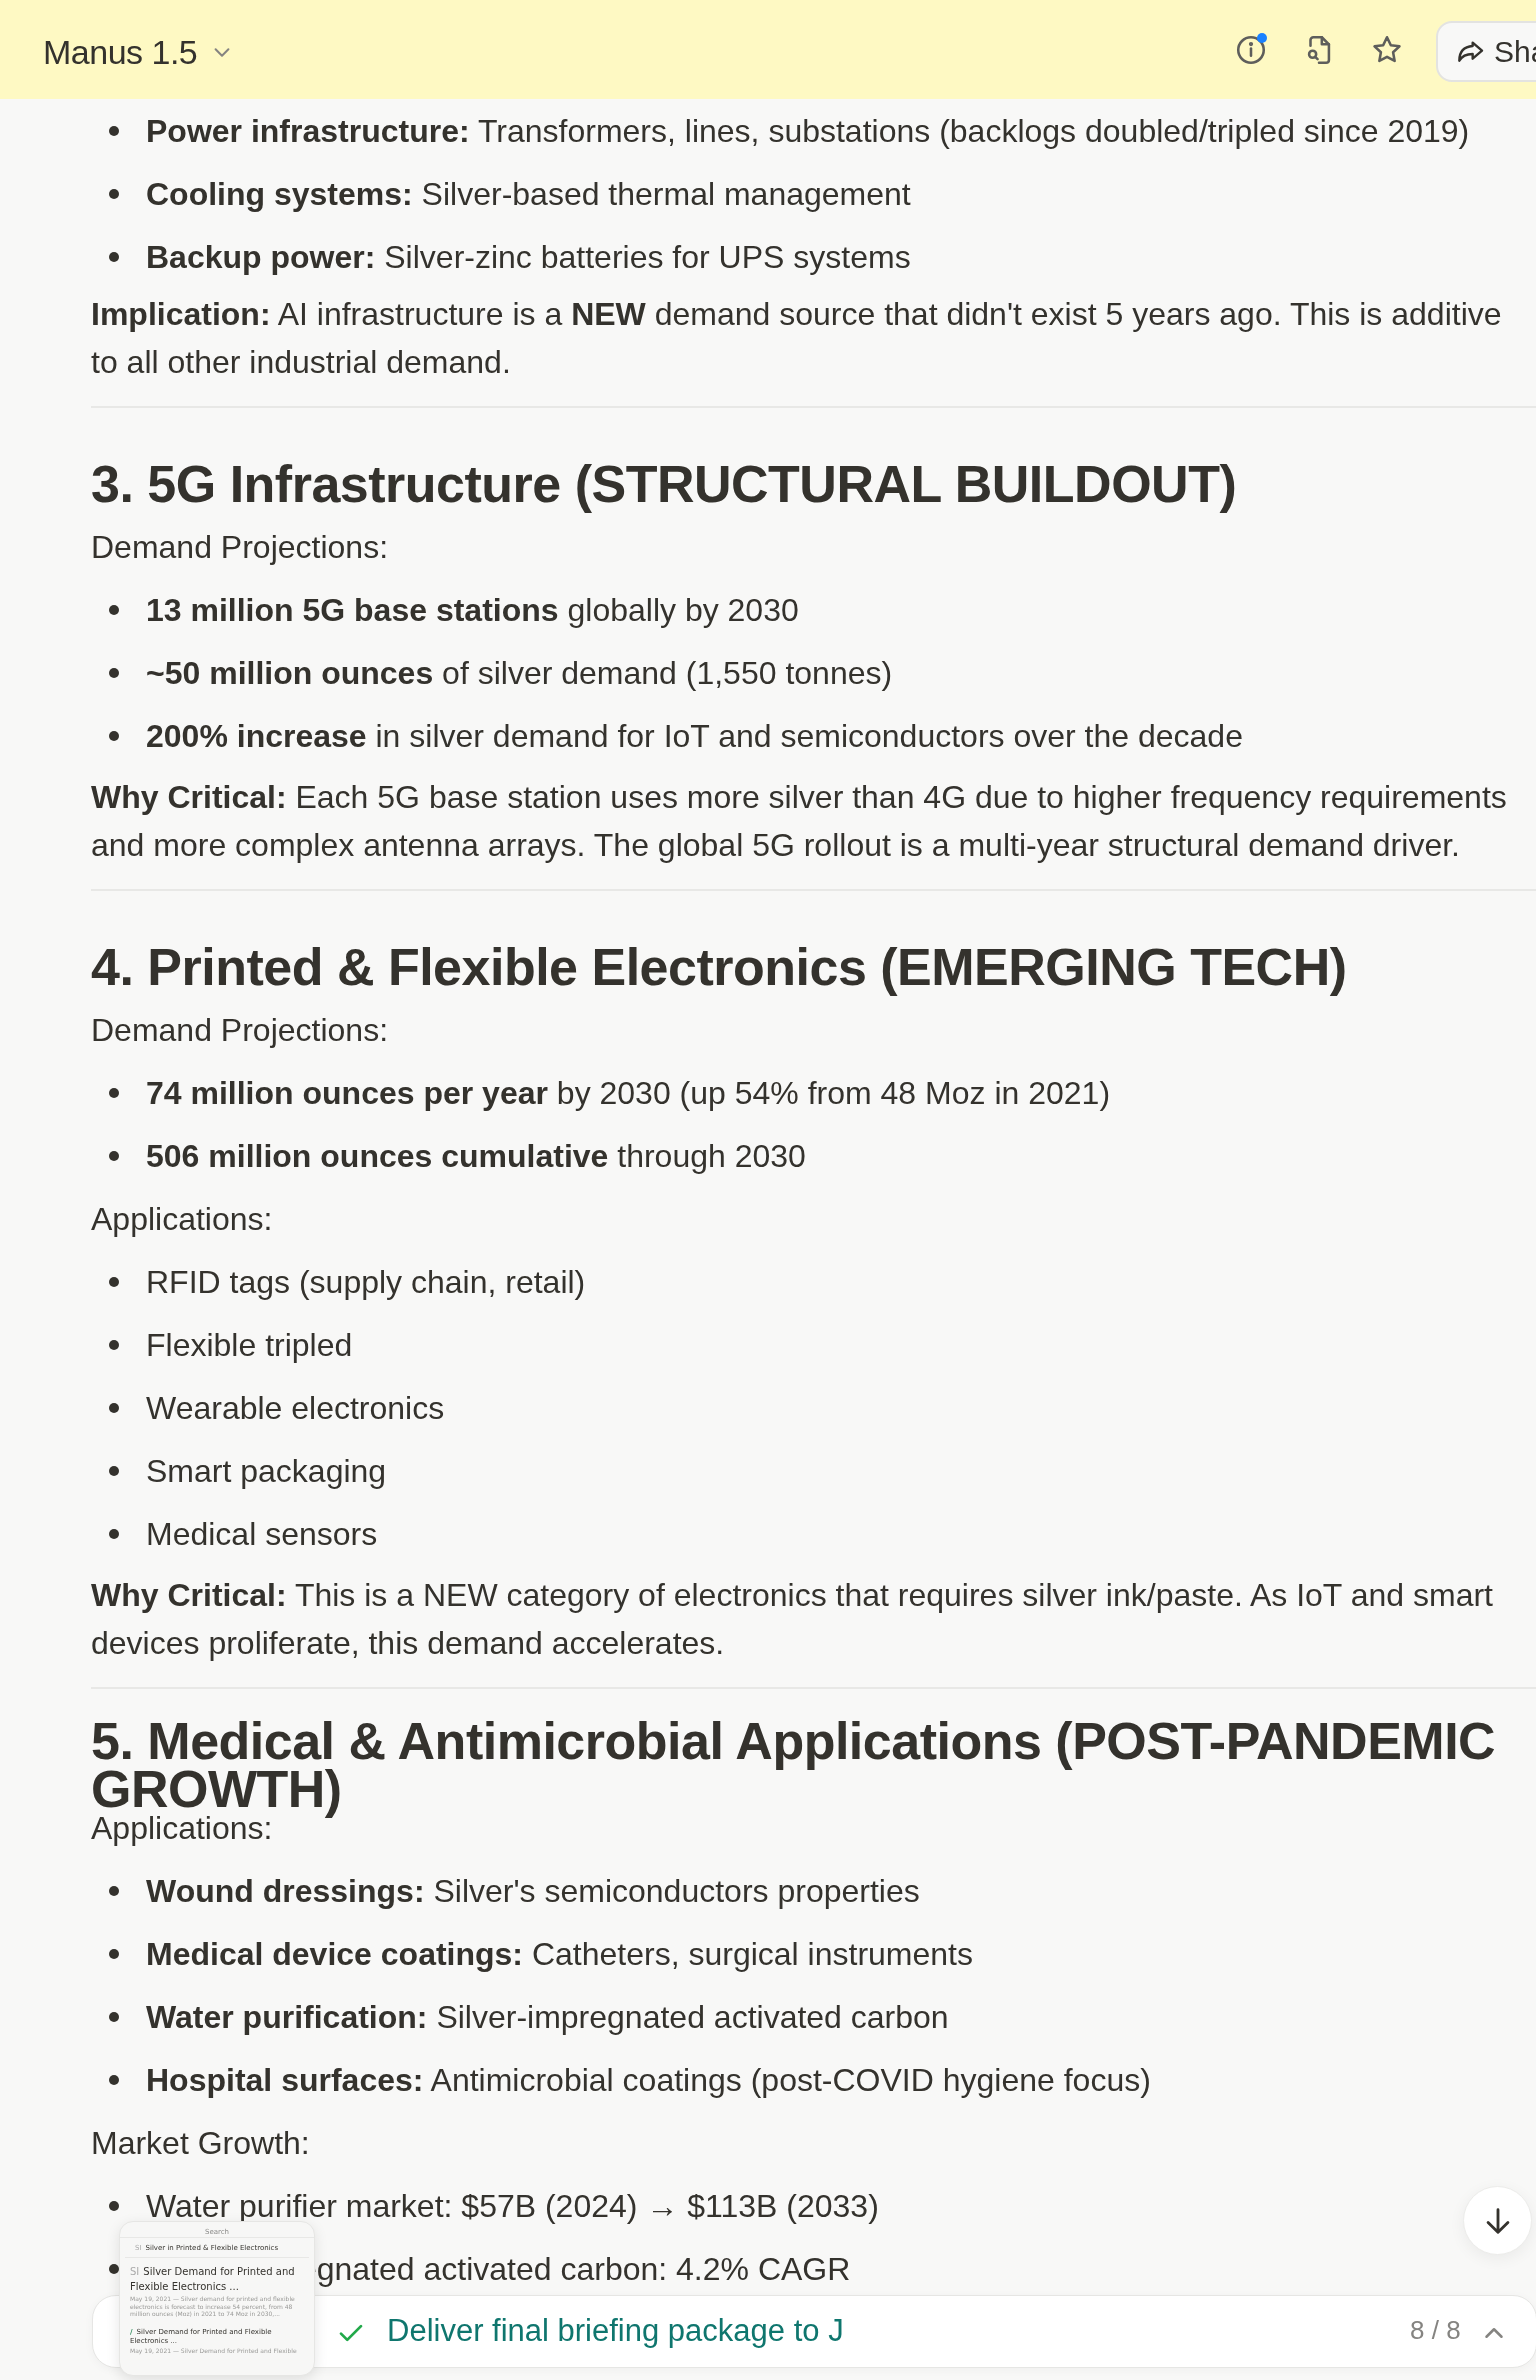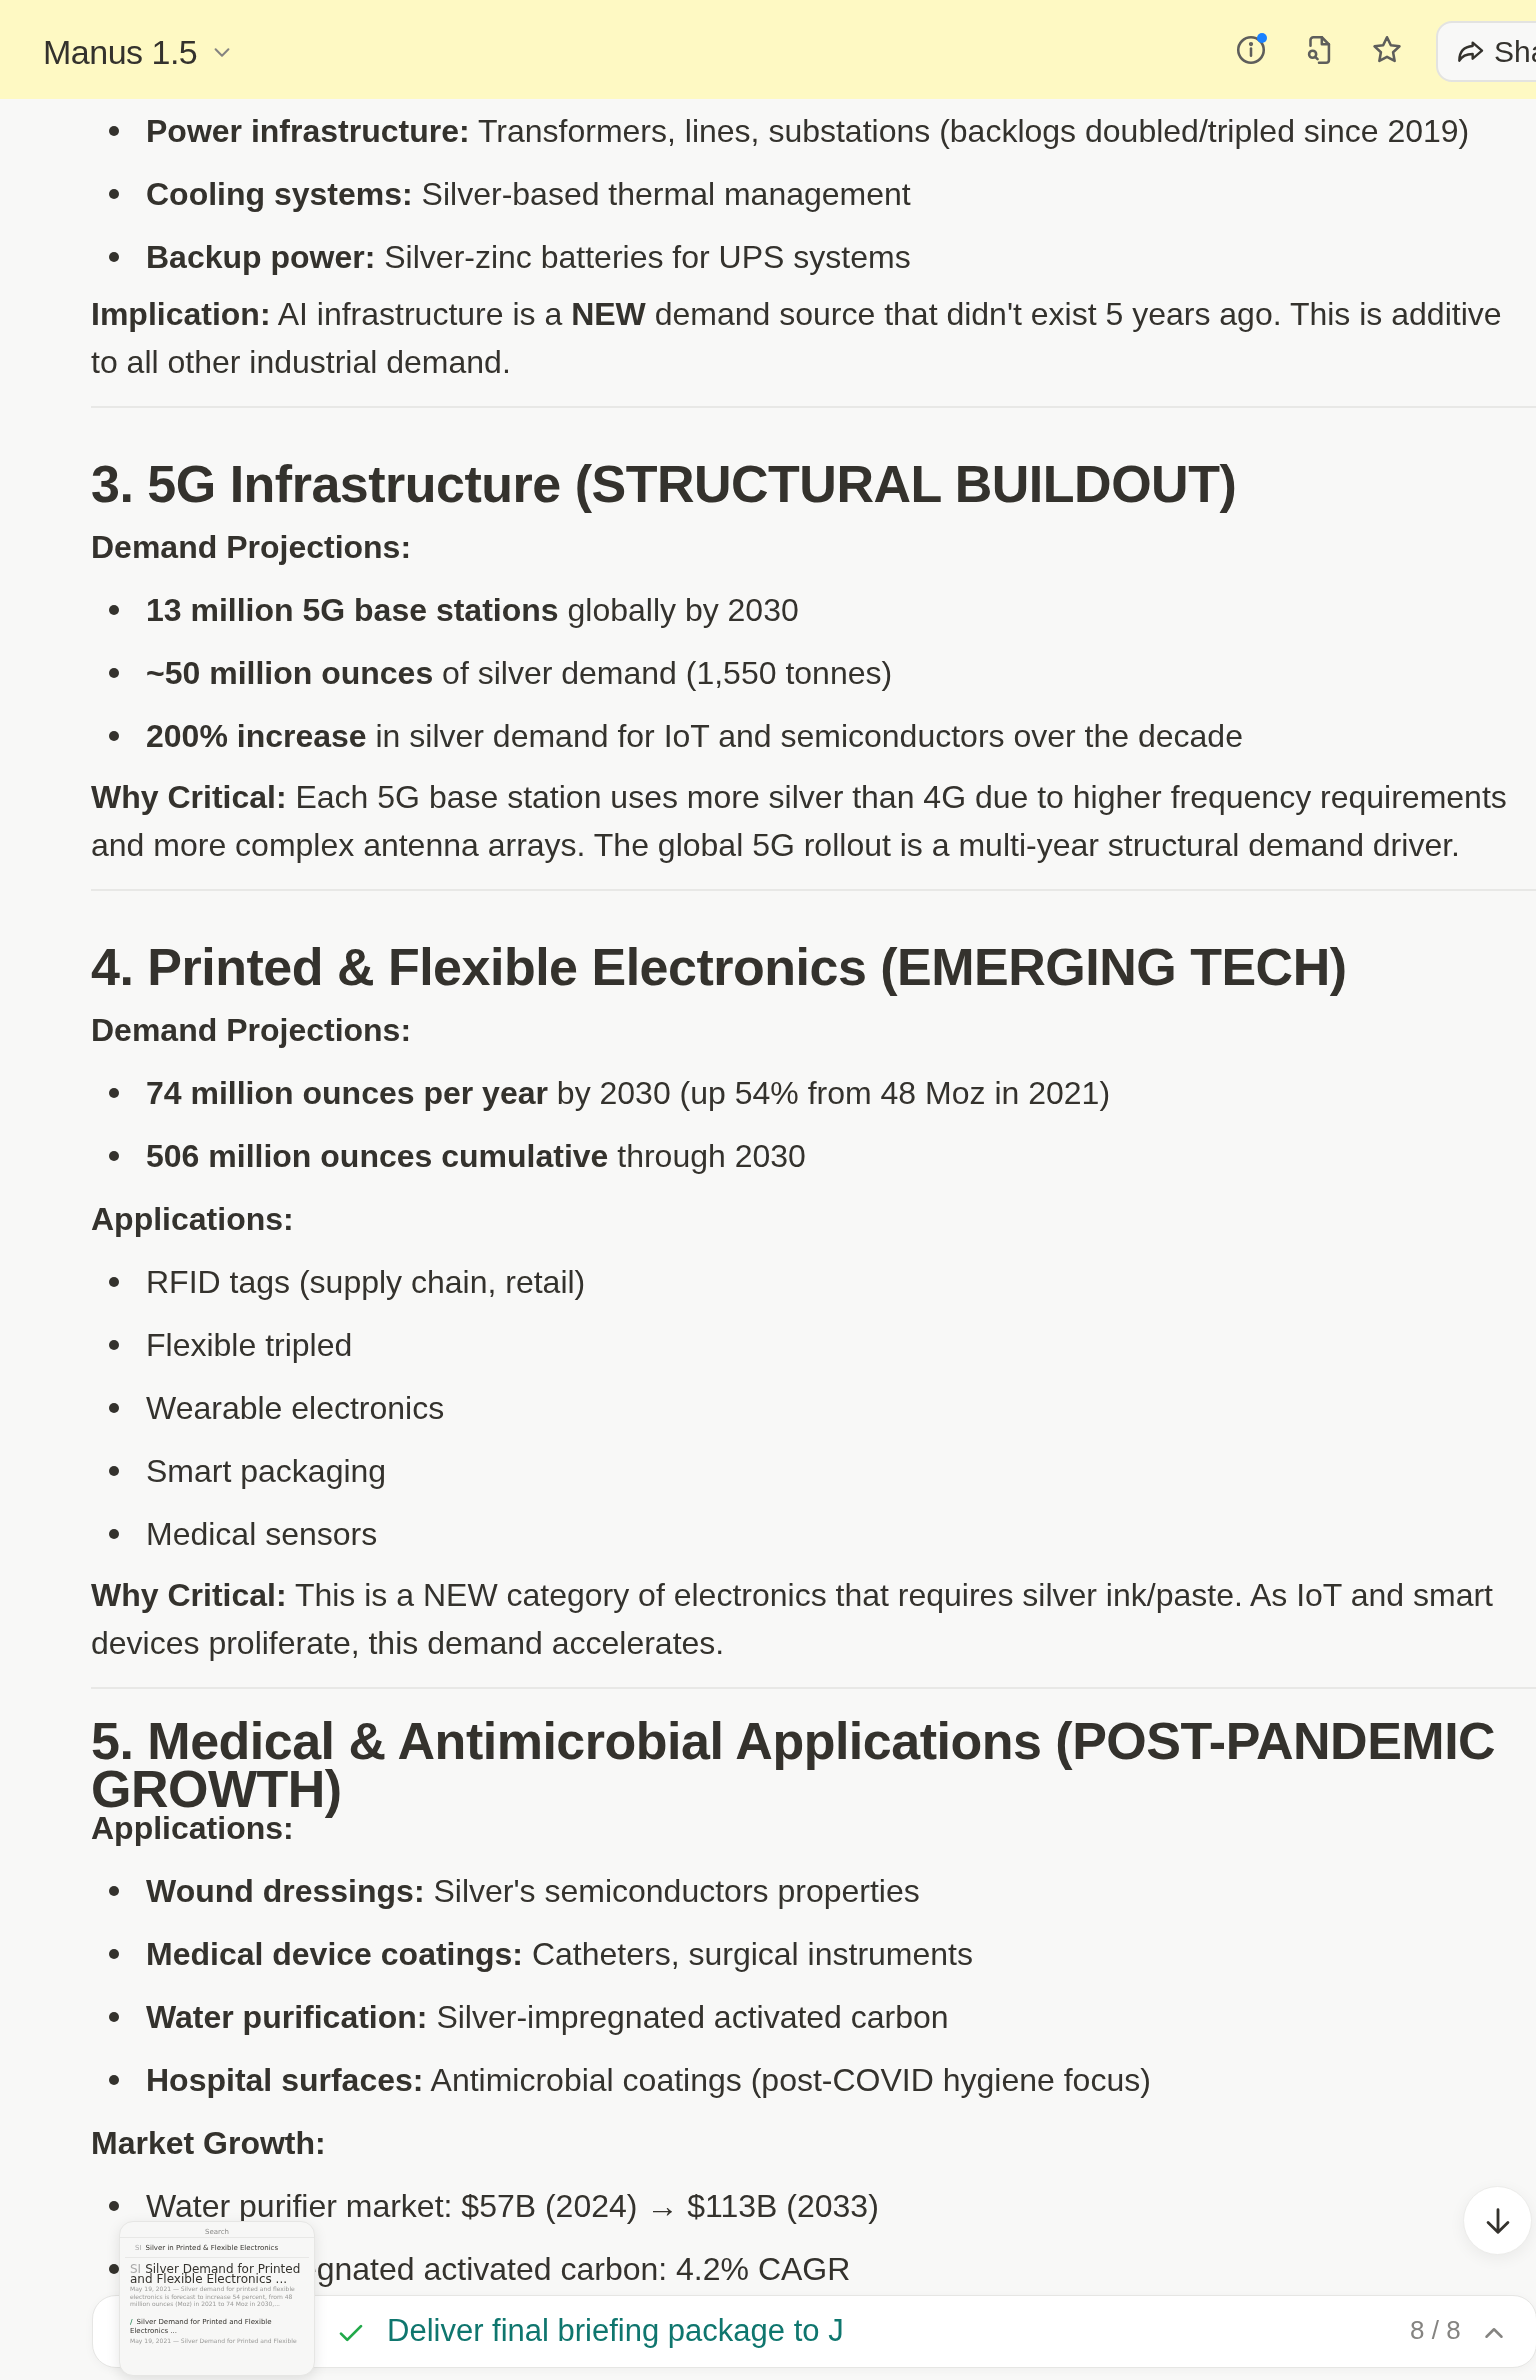--- a/index.html
+++ b/index.html
@@ -36,21 +36,21 @@
     position: absolute; left: 91px; top: 99px; width: 1445px; font-size: 32px;
     line-height: 48px;
   }
   ul { list-style: none; }
   li { position: relative; padding-left: 55px; height: 63px; display: flex; align-items: center; white-space: nowrap; }
   li::before {
     content: ""; position: absolute; left: 18px; top: 27px; width: 10px; height: 10px; border-radius: 50%; background: #34322d;
   }
   b { font-weight: 700; }
   p.para { margin-top: 6px; line-height: 48px; width: 1445px; }
-  p.label { font-weight: 700; height: 63px; display: flex; align-items: center; }
+  p.label { font-weight: 400; height: 63px; display: flex; align-items: center; }
   h3 { font-size: 52px; font-weight: 700; letter-spacing: -0.5px; height: 63px; display: flex; align-items: center; }
   hr.div { border: none; height: 2px; background: #e8e8e6; width: 1445px; }
 </style>
 </head>
 <body>
 
 <div class="header">
   <div class="model-switch">
     <span class="model-name">Manus 1.5</span>
     <svg class="chev" viewBox="0 0 24 24" fill="none" stroke="#858481" stroke-width="2.2" stroke-linecap="round" stroke-linejoin="round">
@@ -200,21 +200,21 @@
 </div>
 
 <div style="position:absolute; left:119px; top:2221px; width:196px; height:155px; background:#f7f7f6; border:1.5px solid #e6e6e4; border-radius:14px; box-shadow:0 4px 14px rgba(0,0,0,0.10); z-index:7; overflow:hidden; font-family:'DejaVu Sans', sans-serif;">
   <div style="text-align:center; font-size:7px; color:#8a8a88; padding-top:6px; height:16px; border-bottom:1px solid #e8e8e6;">Search</div>
   <div style="padding:6px 10px 5px 10px; border-bottom:1px solid #e8e8e6; margin:0 5px;">
     <div style="font-size:7px; color:#34322d; white-space:nowrap; overflow:hidden;">
       <span style="color:#aaa; margin-right:4px;">SI</span><span>Silver in Printed &amp; Flexible Electronics</span>
     </div>
   </div>
   <div style="padding:6px 10px 4px 10px;">
-    <div style="font-size:12px; color:#34322d; line-height:10px;">
+    <div style="font-size:10px; color:#34322d; line-height:15px;">
       <span style="color:#aaa; margin-right:4px;">SI</span><span>Silver Demand for Printed and Flexible Electronics ...</span>
     </div>
     <div style="font-size:6px; color:#9a9a98; line-height:7.5px; margin-top:1px;">May 19, 2021 — Silver demand for printed and flexible electronics is forecast to increase 54 percent, from 48 million ounces (Moz) in 2021 to 74 Moz in 2030,...</div>
   </div>
   <div style="padding:6px 10px 4px 10px;">
     <div style="font-size:7px; color:#34322d; line-height:9.4px;">
       <span style="color:#2a8a5a; font-weight:bold; margin-right:4px;">/</span><span>Silver Demand for Printed and Flexible Electronics ...</span>
     </div>
     <div style="font-size:6px; color:#9a9a98; line-height:7.5px; margin-top:1px; white-space:nowrap;">May 19, 2021 — Silver Demand for Printed and Flexible</div>
   </div>

